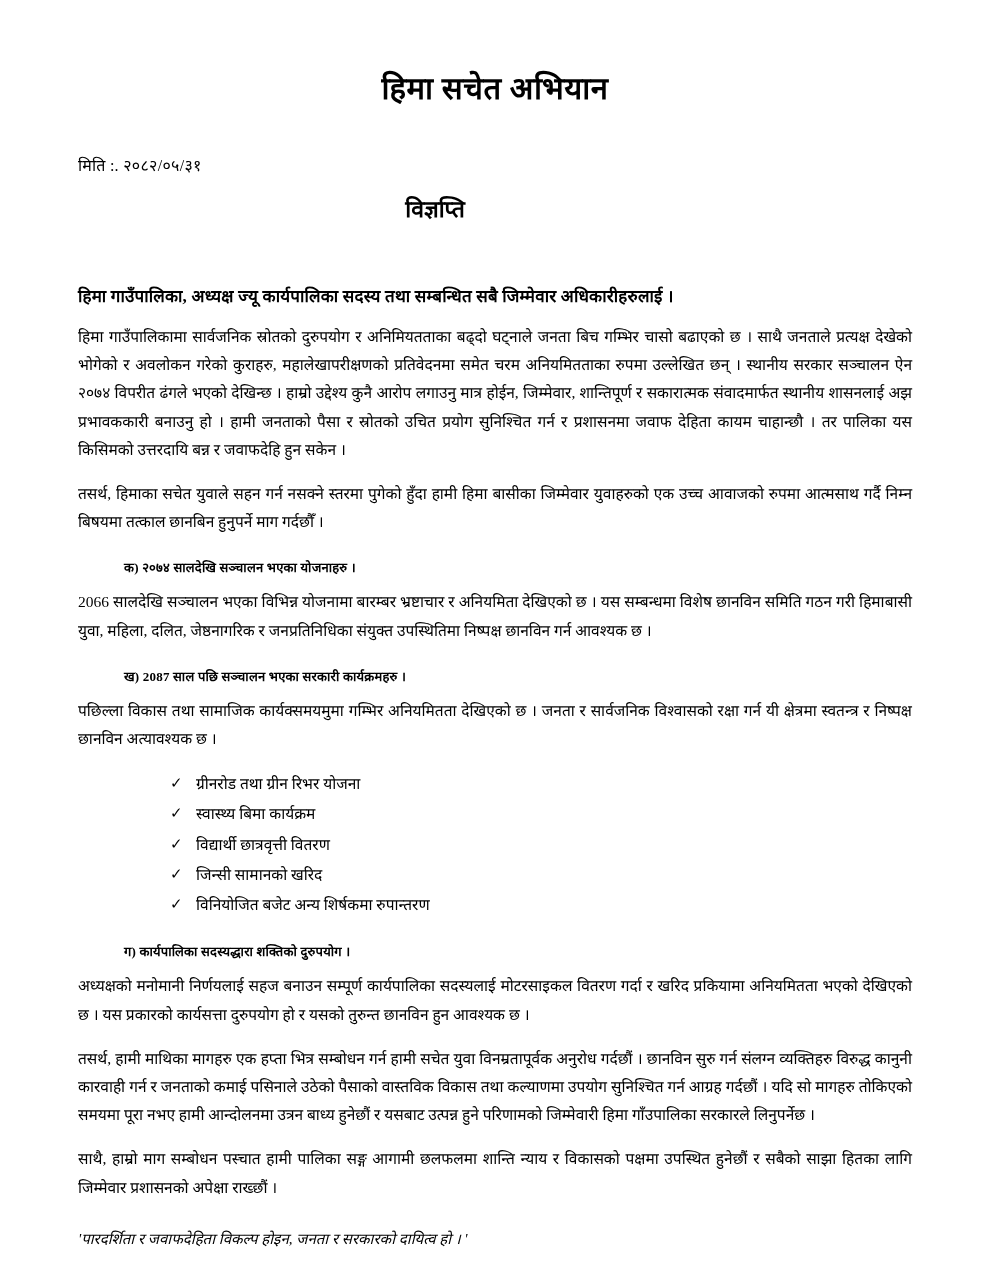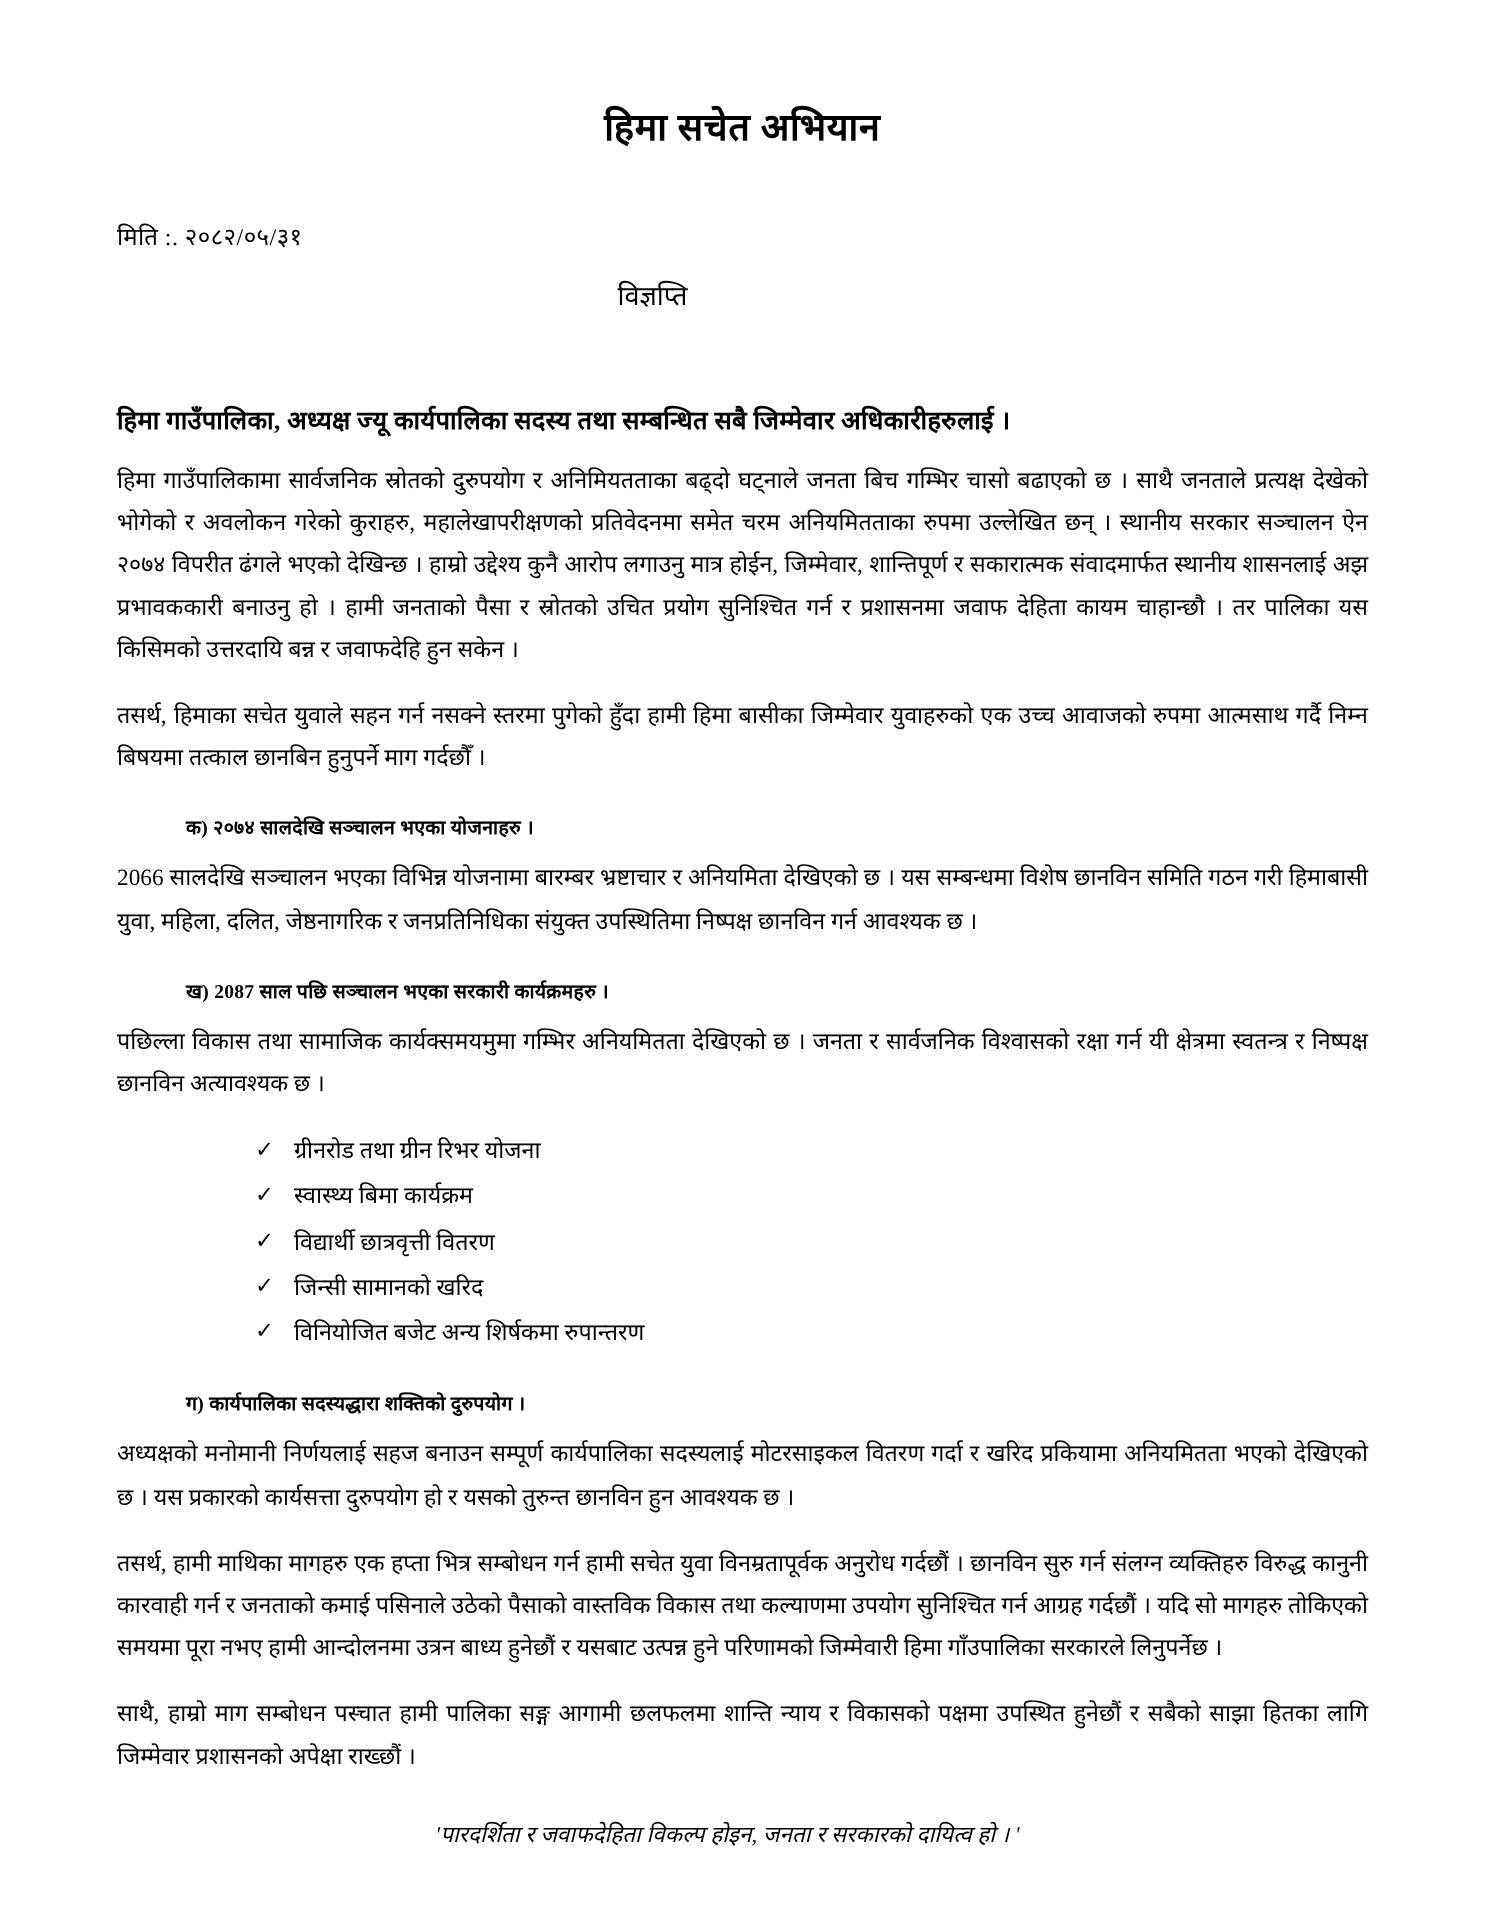--- a/index.html
+++ b/index.html
@@ -15,35 +15,35 @@
   }
   .page {
     width: 990px;
     min-height: 1280px;
     box-sizing: border-box;
     padding: 52px 78px 40px 78px;
     position: relative;
   }
   .doc-title {
     text-align: center;
-    font-size: 25px;
+    font-size: 31px;
     font-weight: bold;
     letter-spacing: 0.5px;
     margin: 14px 0 0 0;
   }
   .date-line {
     font-size: 16px;
     margin-top: 46px;
     padding-right: 40px;
     letter-spacing: 0.3px;
   }
   .notice-heading {
     text-align: center;
-    font-size: 18px;
-    font-weight: normal;
+    font-size: 23px;
+    font-weight: bold;
     margin-top: 16px;
     margin-bottom: 8px;
     padding-right: 120px;
   }
   .addressee {
     font-size: 17px;
     font-weight: bold;
     margin-top: 60px;
     margin-bottom: 16px;
     letter-spacing: 0.2px;
@@ -75,21 +75,20 @@
     position: relative;
     padding-left: 26px;
   }
   ul.check-list li .tick {
     position: absolute;
     left: 0;
     top: 0;
     font-size: 15px;
   }
   .quote-line {
-    text-align: center;
     font-size: 15px;
     font-style: italic;
     margin: 26px 0 0 0;
     padding-right: 20px;
   }
   .signature {
     margin-top: 46px;
     text-align: right;
     padding-right: 112px;
     font-size: 16px;

